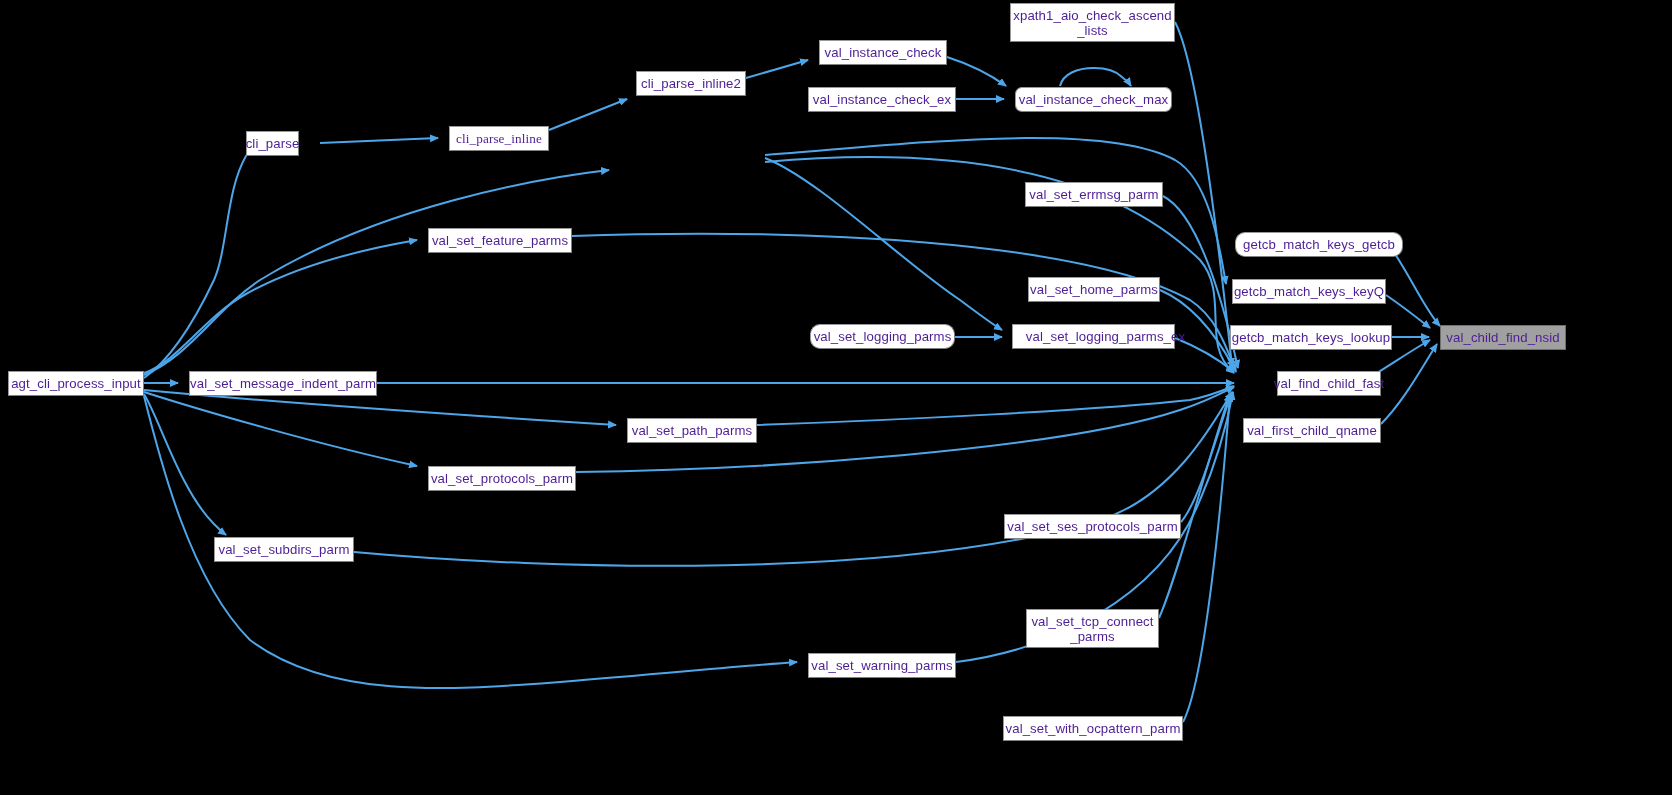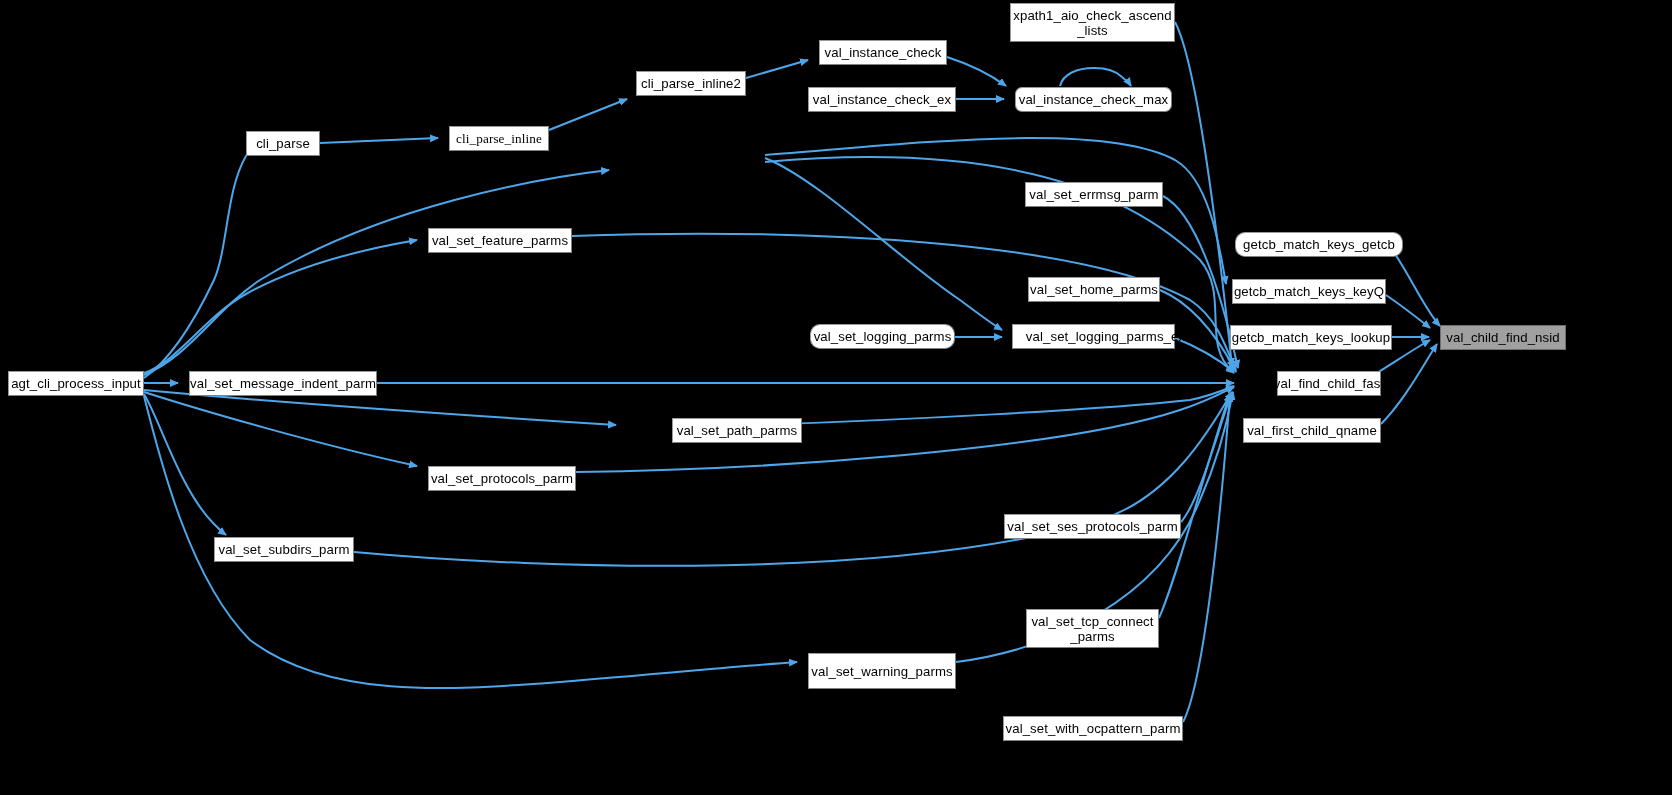--- a/index.html
+++ b/index.html
@@ -31,21 +31,21 @@
     width: 1672px;
     height: 795px;
   }
   .gnode {
     position: absolute;
     box-sizing: border-box;
     background: #ffffff;
     border: 1px solid #999999;
     border-right-color: #808080;
     border-bottom-color: #808080;
-    color: #000000;
+    color: #4c1d95;
     font-size: 13.2px;
     line-height: 15px;
     display: flex;
     align-items: center;
     justify-content: center;
     text-align: center;
     white-space: pre;
     letter-spacing: 0.1px;
     cursor: pointer;
   }
@@ -98,42 +98,42 @@
         <path d="M1391,248 C1410,275 1425,310 1440,326" fill="none" stroke="#4ea6ea" stroke-width="2" marker-end="url(#arrow)"></path>
         <path d="M1386,295 C1405,308 1420,320 1430,328" fill="none" stroke="#4ea6ea" stroke-width="2" marker-end="url(#arrow)"></path>
         <path d="M1392,337 L1429,337" fill="none" stroke="#4ea6ea" stroke-width="2" marker-end="url(#arrow)"></path>
         <path d="M1372,376 C1392,364 1412,350 1430,340" fill="none" stroke="#4ea6ea" stroke-width="2" marker-end="url(#arrow)"></path>
         <path d="M1381,424 C1405,400 1425,362 1437,344" fill="none" stroke="#4ea6ea" stroke-width="2" marker-end="url(#arrow)"></path>
         <path d="M1175,22 C1195,60 1214,200 1232,366" fill="none" stroke="#4ea6ea" stroke-width="2" marker-end="url(#arrow)"></path>
       </g>
   </svg>
   <div id="node-layer">
       <div class="gnode" style="left: 8px; top: 371px; width: 136px; height: 25px;">agt_cli_process_input</div>
-      <div class="gnode" style="left: 246px; top: 131px; width: 74px; height: 25px;">cli_parse</div>
+      <div class="gnode" style="left: 246px; top: 131px; width: 53px; height: 25px;">cli_parse</div>
       <div class="gnode" style="left: 449px; top: 126px; width: 100px; height: 25px; font-family: Liberation Serif, serif;">cli_parse_inline</div>
       <div class="gnode" style="left: 636px; top: 71px; width: 110px; height: 25px;">cli_parse_inline2</div>
       <div class="gnode" style="left: 819px; top: 40px; width: 128px; height: 25px;">val_instance_check</div>
       <div class="gnode" style="left: 1010px; top: 3px; width: 165px; height: 39px;">xpath1_aio_check_ascend
 _lists</div>
       <div class="gnode" style="left: 808px; top: 87px; width: 148px; height: 25px;">val_instance_check_ex</div>
       <div class="gnode" style="left: 1015px; top: 87px; width: 157px; height: 25px; border-radius: 7px;">val_instance_check_max</div>
       <div class="gnode" style="left: 1025px; top: 182px; width: 138px; height: 25px;">val_set_errmsg_parm</div>
       <div class="gnode" style="left: 428px; top: 228px; width: 144px; height: 25px;">val_set_feature_parms</div>
       <div class="gnode" style="left: 1235px; top: 232px; width: 168px; height: 25px; border-radius: 10px;">getcb_match_keys_getcb</div>
       <div class="gnode" style="left: 1028px; top: 277px; width: 132px; height: 25px;">val_set_home_parms</div>
       <div class="gnode" style="left: 1232px; top: 279px; width: 154px; height: 25px;">getcb_match_keys_keyQ</div>
       <div class="gnode" style="left: 810px; top: 324px; width: 145px; height: 25px; border-radius: 10px;">val_set_logging_parms</div>
       <div class="gnode" style="left: 1012px; top: 324px; width: 163px; height: 25px; padding-left: 24px;">val_set_logging_parms_ex</div>
       <div class="gnode" style="left: 1230px; top: 325px; width: 162px; height: 25px;">getcb_match_keys_lookup</div>
       <div class="gnode highlight" style="left: 1440px; top: 325px; width: 126px; height: 25px;">val_child_find_nsid</div>
       <div class="gnode" style="left: 189px; top: 371px; width: 188px; height: 25px;">val_set_message_indent_parm</div>
       <div class="gnode" style="left: 1245px; top: 371px; width: 104px; height: 25px; margin-left: 32px;">val_find_child_fast</div>
-      <div class="gnode" style="left: 627px; top: 418px; width: 130px; height: 25px; margin-left: 45px;">val_set_path_parms</div>
+      <div class="gnode" style="left: 627px; top: 418px; width: 130px; height: 25px;">val_set_path_parms</div>
       <div class="gnode" style="left: 1243px; top: 418px; width: 138px; height: 25px;">val_first_child_qname</div>
       <div class="gnode" style="left: 428px; top: 466px; width: 148px; height: 25px;">val_set_protocols_parm</div>
       <div class="gnode" style="left: 1004px; top: 514px; width: 177px; height: 25px;">val_set_ses_protocols_parm</div>
       <div class="gnode" style="left: 214px; top: 537px; width: 140px; height: 25px;">val_set_subdirs_parm</div>
       <div class="gnode" style="left: 1026px; top: 609px; width: 133px; height: 39px;">val_set_tcp_connect
 _parms</div>
-      <div class="gnode" style="left: 808px; top: 653px; width: 148px; height: 36px;">val_set_warning_parms</div>
+      <div class="gnode" style="left: 808px; top: 653px; width: 148px; height: 25px;">val_set_warning_parms</div>
       <div class="gnode" style="left: 1003px; top: 716px; width: 180px; height: 25px;">val_set_with_ocpattern_parm</div>
     </div>
 </div>
 
 </body></html>

